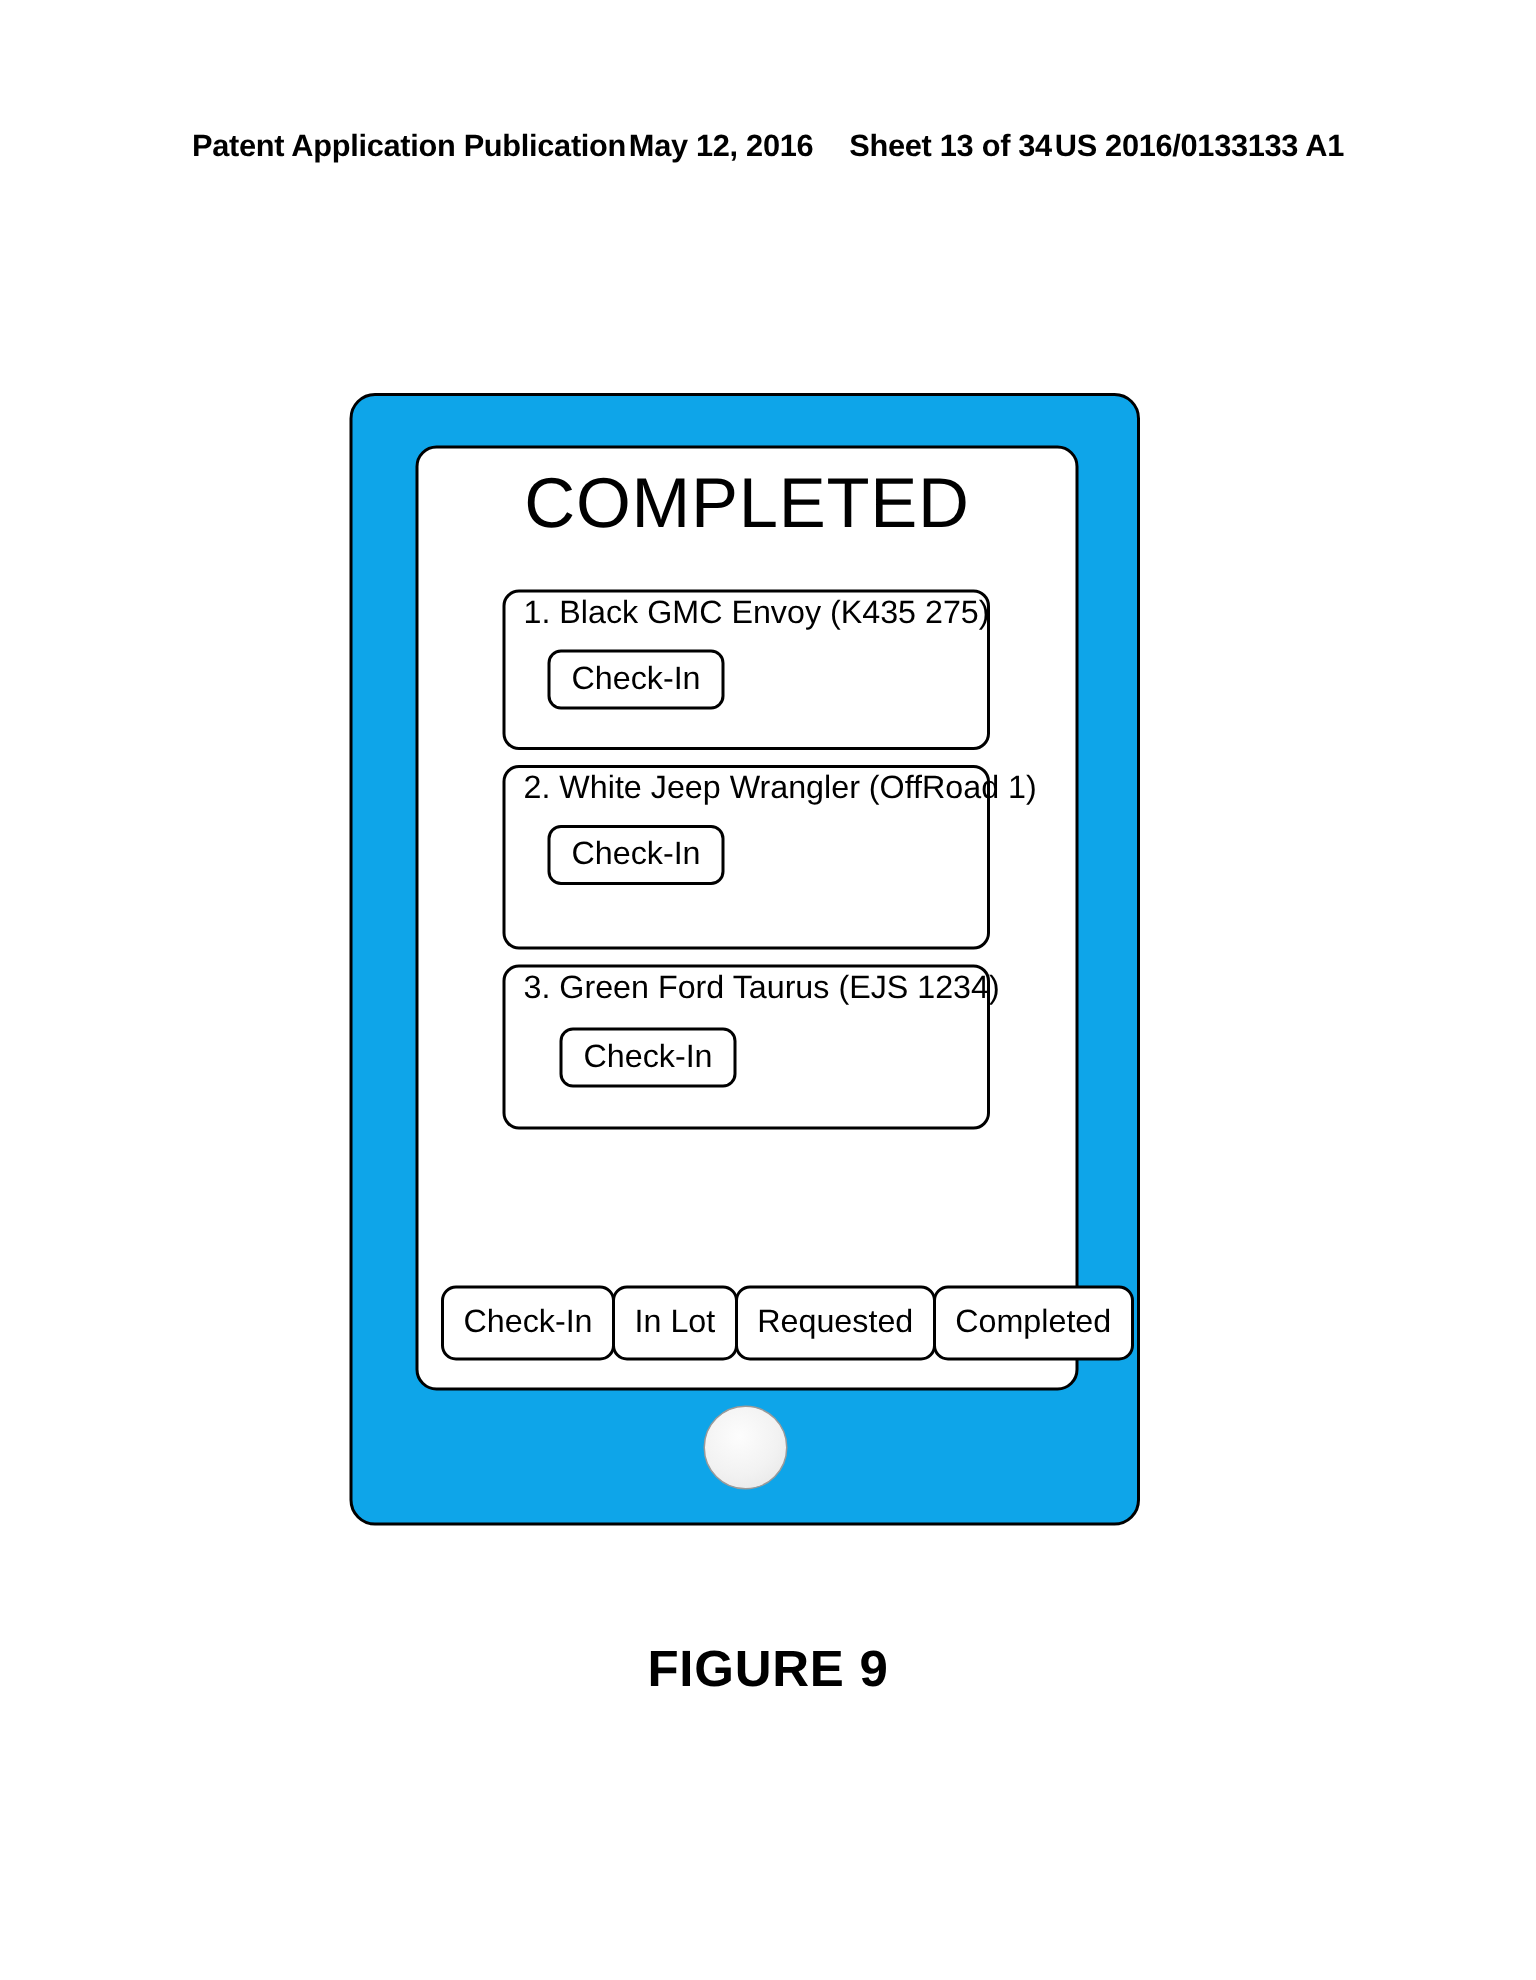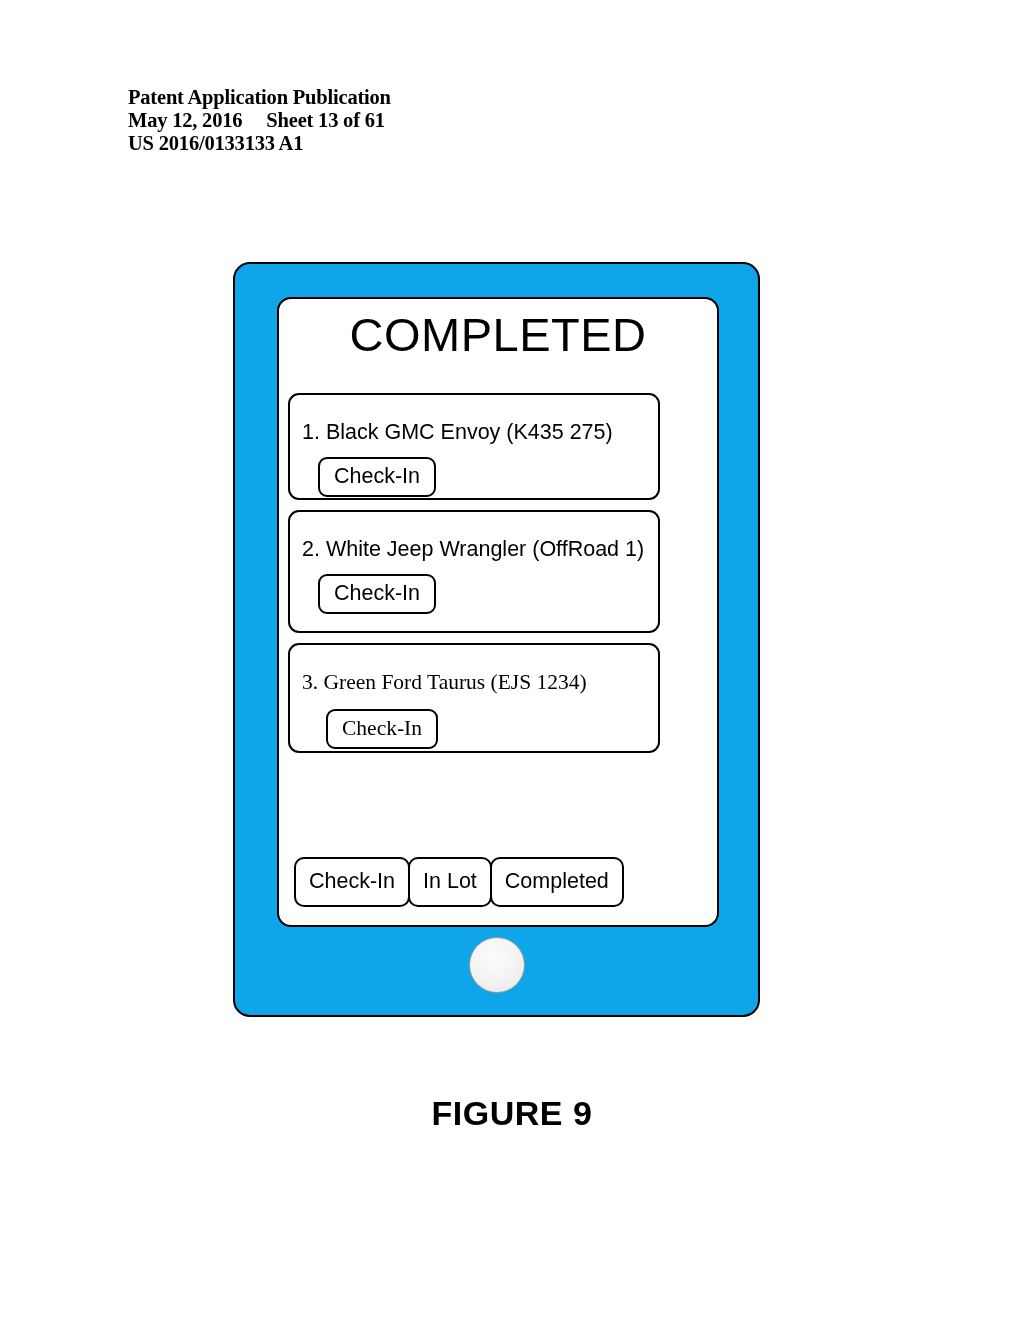--- a/index.html
+++ b/index.html
@@ -17,27 +17,26 @@
   }
 
   
   .patent-header {
     position: absolute;
     top: 86px;
     left: 128px;
     width: 768px;
     display: flex;
     justify-content: space-between;
-    align-items: flex-start;
-    font-family: Liberation Serif, serif;
+    align-items: flex-end;
+    font-family: Liberation Sans, sans-serif;
     font-weight: bold;
     font-size: 20.5px;
     letter-spacing: -0.2px;
     white-space: nowrap;
-    flex-direction: column;
   }
   .patent-header .mid-group {
     display: flex;
     gap: 24px;
   }
 
   
   .device-frame {
     position: absolute;
     left: 233px;
@@ -79,26 +78,27 @@
     position: absolute;
     top: 94px;
     left: 9px;
     width: 372px;
   }
   .vehicle-card {
     border: 2px solid #000;
     border-radius: 11px;
     box-sizing: border-box;
     margin-bottom: 10px;
-    padding: 27px 0 13px 0;
-    background: #fff;
+    padding: 3px 0 13px 0;
+    background: #fff;
+    margin-left: 47px;
   }
   .vehicle-card.card-1 { height: 107px; }
   .vehicle-card.card-2 { height: 123px; }
-  .vehicle-card.card-3 { height: 110px; font-family: Liberation Serif, serif; }
+  .vehicle-card.card-3 { height: 110px; }
 
   .vehicle-label {
     font-size: 21.5px;
     line-height: 1;
     padding-left: 12px;
     white-space: nowrap;
   }
 
   .check-in-btn {
     display: inline-block;
@@ -164,21 +164,21 @@
     letter-spacing: 0.5px;
   }
 </style>
 </head>
 <body>
 
 <div class="patent-header">
   <span>Patent Application Publication</span>
   <span class="mid-group">
     <span>May 12, 2016</span>
-    <span>Sheet 13 of 61</span>
+    <span>Sheet 13 of 34</span>
   </span>
   <span>US 2016/0133133 A1</span>
 </div>
 
 <div class="device-frame">
 
   <div class="screen">
 
     <div class="screen-title">COMPLETED</div>
 
@@ -203,20 +203,21 @@
         <div class="btn-row indent-more">
           <span class="check-in-btn">Check-In</span>
         </div>
       </div>
 
     </div>
 
     <div class="tab-bar">
       <div class="tab">Check-In</div>
       <div class="tab">In Lot</div>
+      <div class="tab">Requested</div>
       <div class="tab">Completed</div>
     </div>
 
   </div>
 
   <div class="home-button"></div>
 
 </div>
 
 <div class="figure-caption">FIGURE 9</div>

